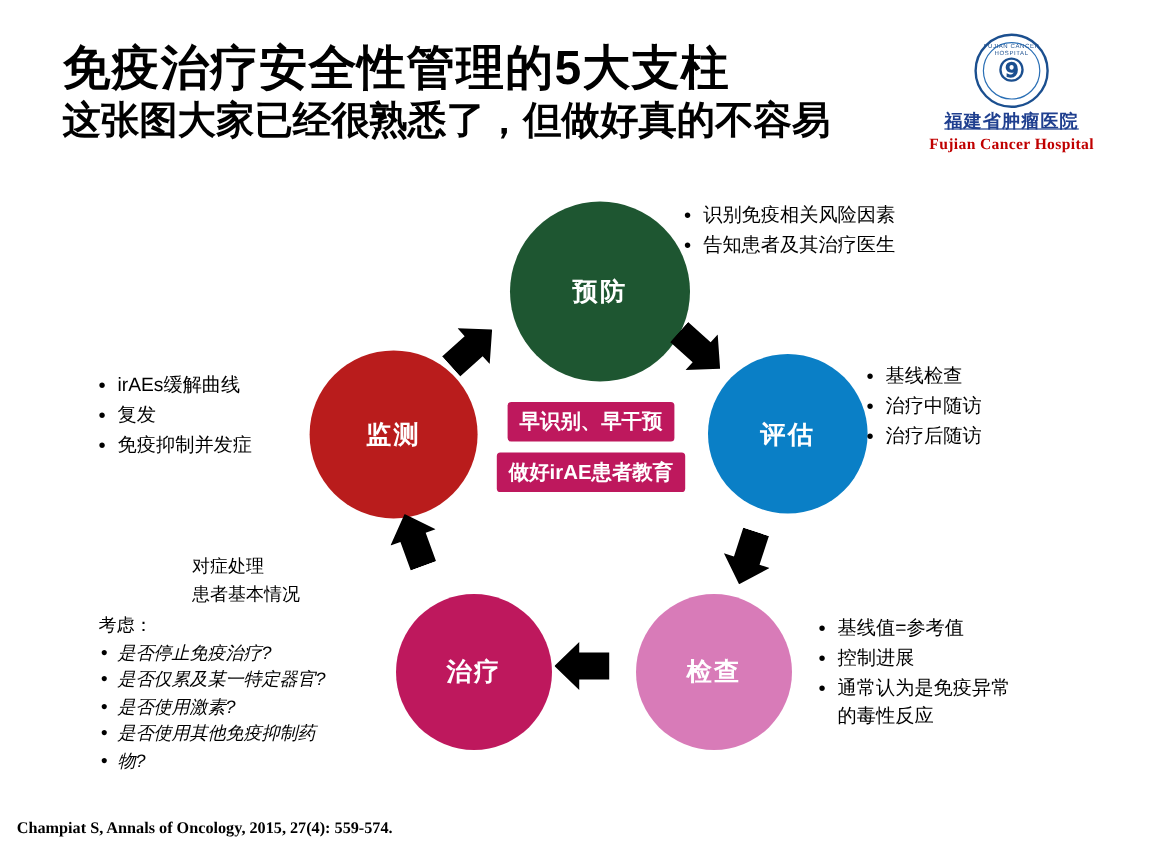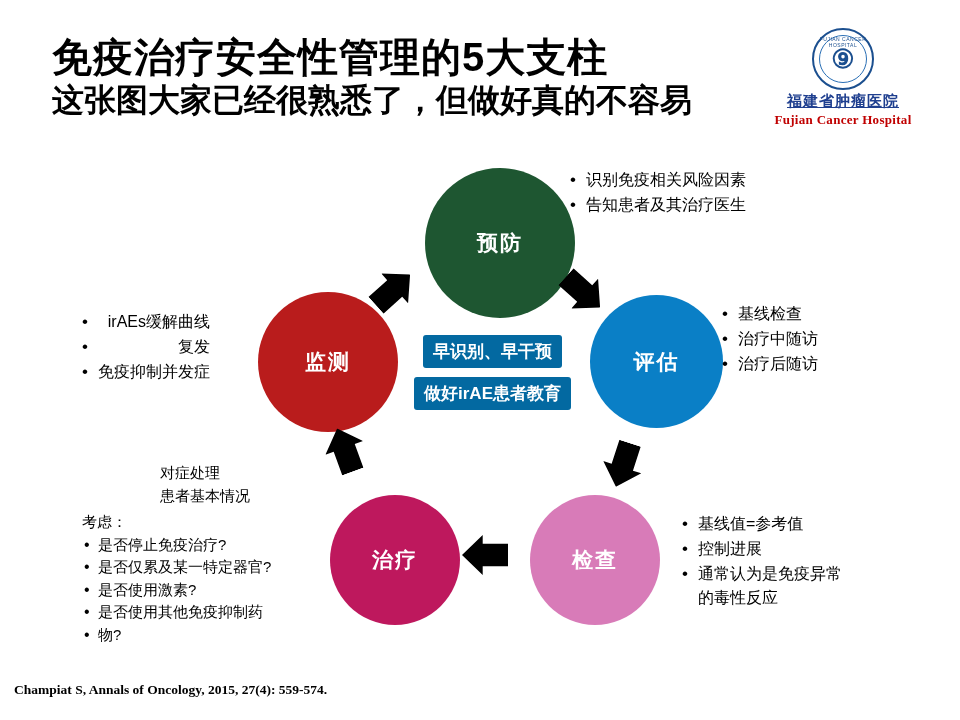--- a/index.html
+++ b/index.html
@@ -133,21 +133,21 @@
     position: absolute;
     left: 395px;
     top: 185px;
     width: 195px;
     display: flex;
     flex-direction: column;
     align-items: center;
     gap: 9px;
   }
   .center-label {
-    background: #0369a1;
+    background: #be185d;
     color: #ffffff;
     font-weight: bold;
     font-size: 17px;
     padding: 5px 10px;
     border-radius: 3px;
     white-space: nowrap;
     text-align: center;
   }
 
   .arrow-tri {
@@ -187,21 +187,21 @@
     left: 2px;
     top: -1px;
     font-size: 17px;
   }
   .txt li.nobullet { padding-left: 18px; }
   .txt li.nobullet::before { content: ""; }
 
   .t-prevent { left: 568px; top: 18px; }
   .t-assess  { left: 720px; top: 152px; }
   .t-exam    { left: 680px; top: 362px; }
-  .t-monitor { left: 80px;  top: 160px; text-align: right; }
+  .t-monitor { left: 80px;  top: 160px; }
 
   .t-treat {
     position: absolute;
     left: 82px;
     top: 312px;
     font-size: 15px;
     color: #000000;
     line-height: 1.5;
   }
   .t-treat .head {
@@ -209,20 +209,21 @@
     white-space: nowrap;
   }
   .t-treat .consider {
     margin-top: 4px;
     white-space: nowrap;
   }
   .t-treat ul {
     list-style: none;
     margin: 0;
     padding: 0;
+    font-style: italic;
   }
   .t-treat li {
     position: relative;
     padding-left: 16px;
   }
   .t-treat li::before {
     content: "•";
     position: absolute;
     left: 2px;
     top: -1px;

